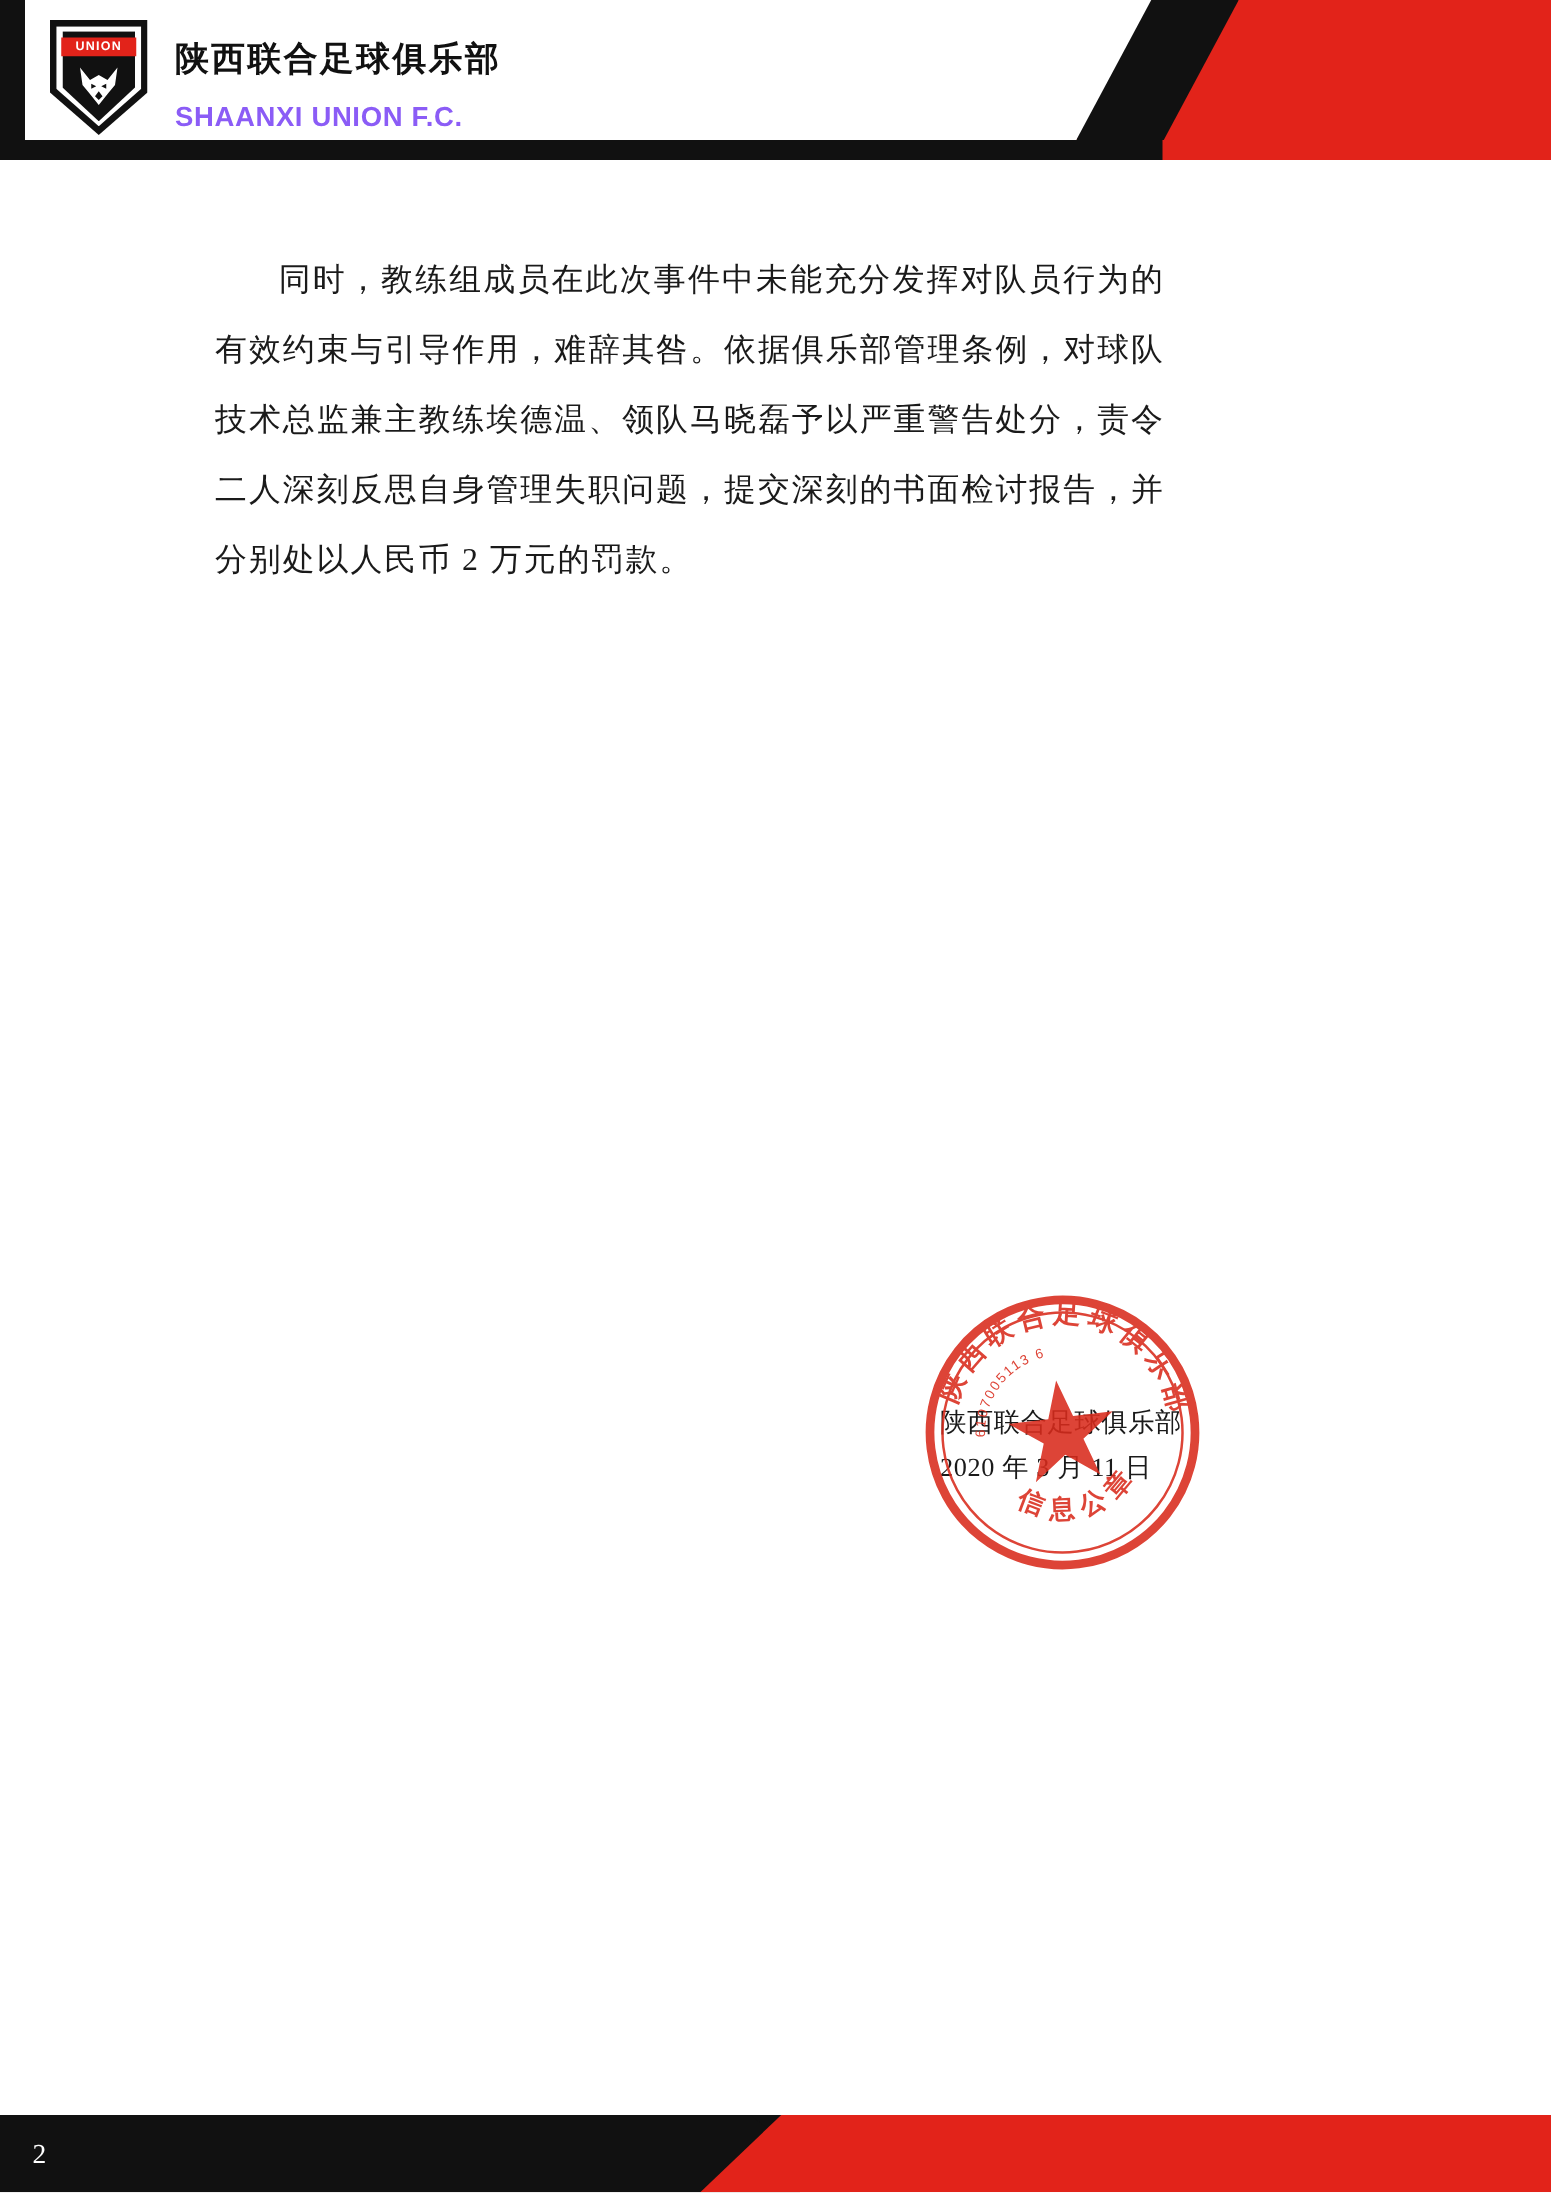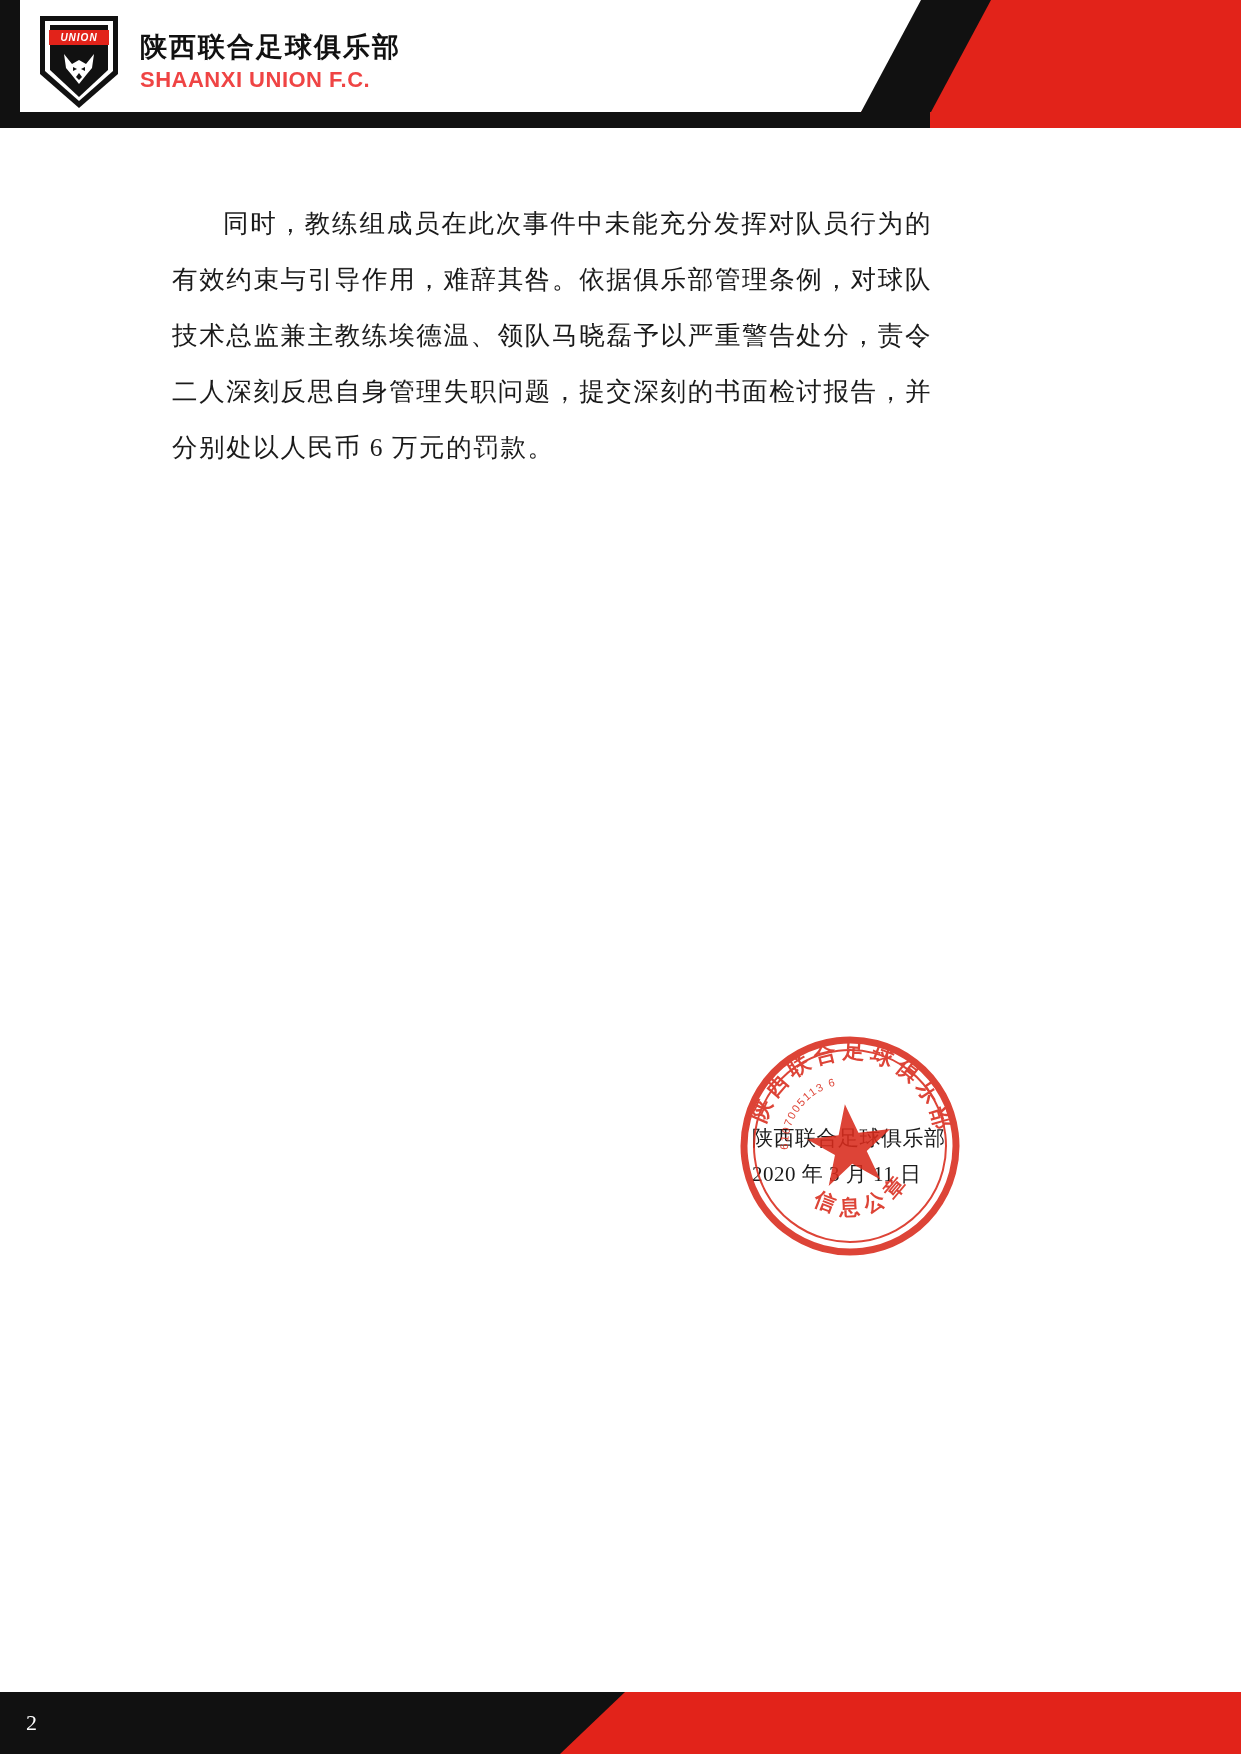--- a/index.html
+++ b/index.html
@@ -104,21 +104,20 @@
     position: absolute;
     left: 13px; top: 14px;
     width: 60px; height: 15px;
     color: #ffffff;
     font-family: "Liberation Sans", sans-serif;
     font-size: 10px;
     font-weight: bold;
     letter-spacing: 1px;
     text-align: center;
     line-height: 15px;
-    font-style: italic;
   }
   .crest .wolf {
     position: absolute;
     left: 24px; top: 34px;
     width: 38px; height: 38px;
   }
   .crest .wolf svg { display: block; }
 
   .club-names {
     position: absolute;
@@ -129,24 +128,24 @@
     font-size: 27px;
     font-weight: bold;
     color: #111111;
     letter-spacing: 2px;
     line-height: 34px;
   }
   .club-name-en {
     font-family: "Liberation Sans", sans-serif;
     font-size: 22px;
     font-weight: bold;
-    color: #ef4444;
+    color: #8b5cf6;
     letter-spacing: 0.5px;
     line-height: 28px;
-    margin-top: 2px;
+    margin-top: 16px;
   }
 
   
   .content {
     position: absolute;
     left: 172px;
     top: 196px;
     width: 760px;
   }
   .para {
@@ -256,21 +255,21 @@
     <div class="header-diag">
       <div class="red"></div>
       <div class="black"></div>
     </div>
 
     <div class="header-bottom-red"></div>
     <div class="header-bottom-black"></div>
   </div>
 
   <div class="content">
-    <p class="para">同时，教练组成员在此次事件中未能充分发挥对队员行为的有效约束与引导作用，难辞其咎。依据俱乐部管理条例，对球队技术总监兼主教练埃德温、领队马晓磊予以严重警告处分，责令二人深刻反思自身管理失职问题，提交深刻的书面检讨报告，并分别处以人民币 6 万元的罚款。</p>
+    <p class="para">同时，教练组成员在此次事件中未能充分发挥对队员行为的有效约束与引导作用，难辞其咎。依据俱乐部管理条例，对球队技术总监兼主教练埃德温、领队马晓磊予以严重警告处分，责令二人深刻反思自身管理失职问题，提交深刻的书面检讨报告，并分别处以人民币 2 万元的罚款。</p>
   </div>
 
   <div class="signature">
     <div>陕西联合足球俱乐部</div>
     <div>2020 年 3 月 11 日</div>
   </div>
 
   <div class="seal">
     <svg width="248" height="248" viewBox="0 0 248 248">
       <defs>

